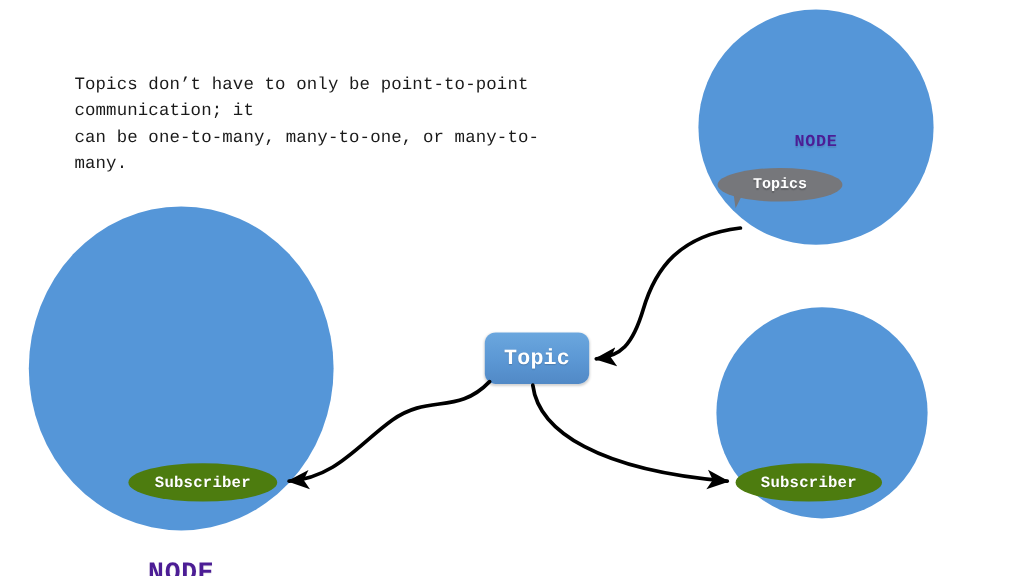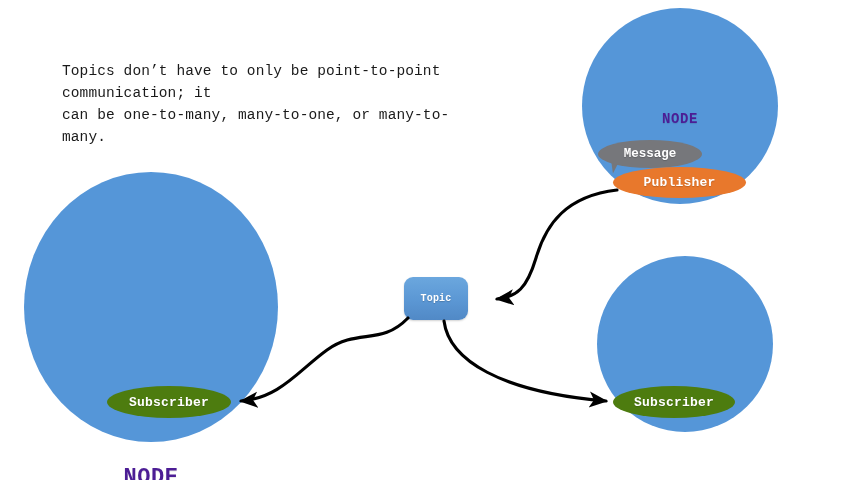--- a/index.html
+++ b/index.html
@@ -97,30 +97,30 @@
     border-left: 9px solid #76777b;
     border-bottom: 13px solid transparent;
     transform: rotate(-8deg);
   }
 
   
   #topic-box {
     position: absolute;
     left: 404px;
     top: 277px;
-    width: 64px;
+    width: 87px;
     height: 43px;
     border-radius: 9px;
     background: linear-gradient(180deg, #6ba7de 0%, #5b97d4 55%, #5189c6 100%);
     display: flex;
     align-items: center;
     justify-content: center;
     color: #ffffff;
     font-weight: bold;
-    font-size: 10px;
+    font-size: 18px;
     letter-spacing: 0.2px;
     text-shadow: 0 1px 1px rgba(0,0,0,0.18);
     box-shadow: 0 1px 2px rgba(0,0,0,0.18);
   }
 
   
   #arrows {
     position: absolute;
     left: 0;
     top: 0;
@@ -142,24 +142,21 @@
   </div>
   <div id="subscriber-left" class="pill pill-subscriber">
     <span>Subscriber</span>
   </div>
 
   <div id="node-tr-circle" class="node-circle">
     <div id="node-tr-label" class="node-label">NODE</div>
   </div>
   <div id="message-tail"></div>
   <div id="message-bubble">
-    <span>Message</span>
-  </div>
-  <div id="publisher-top" class="pill pill-publisher">
-    <span>Publisher</span>
+    <span>Topics</span>
   </div>
 
   <div id="node-br-circle" class="node-circle">
     
   </div>
   <div id="subscriber-right" class="pill pill-subscriber">
     <span>Subscriber</span>
   </div>
 
   <div id="topic-box">

